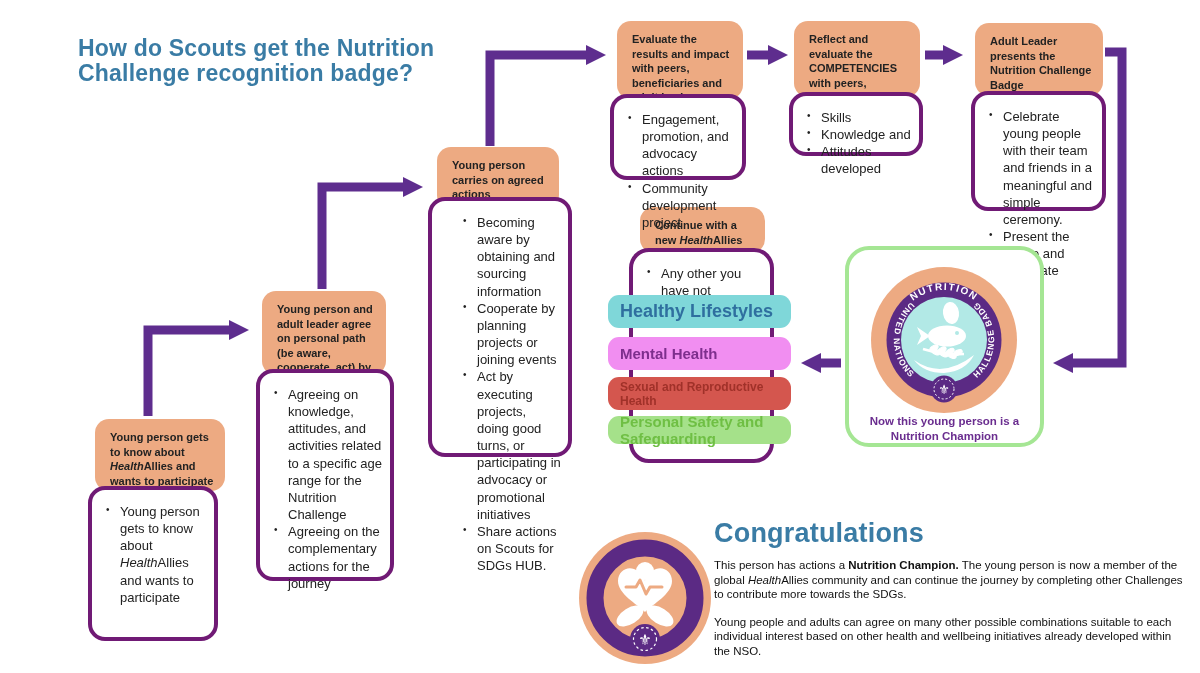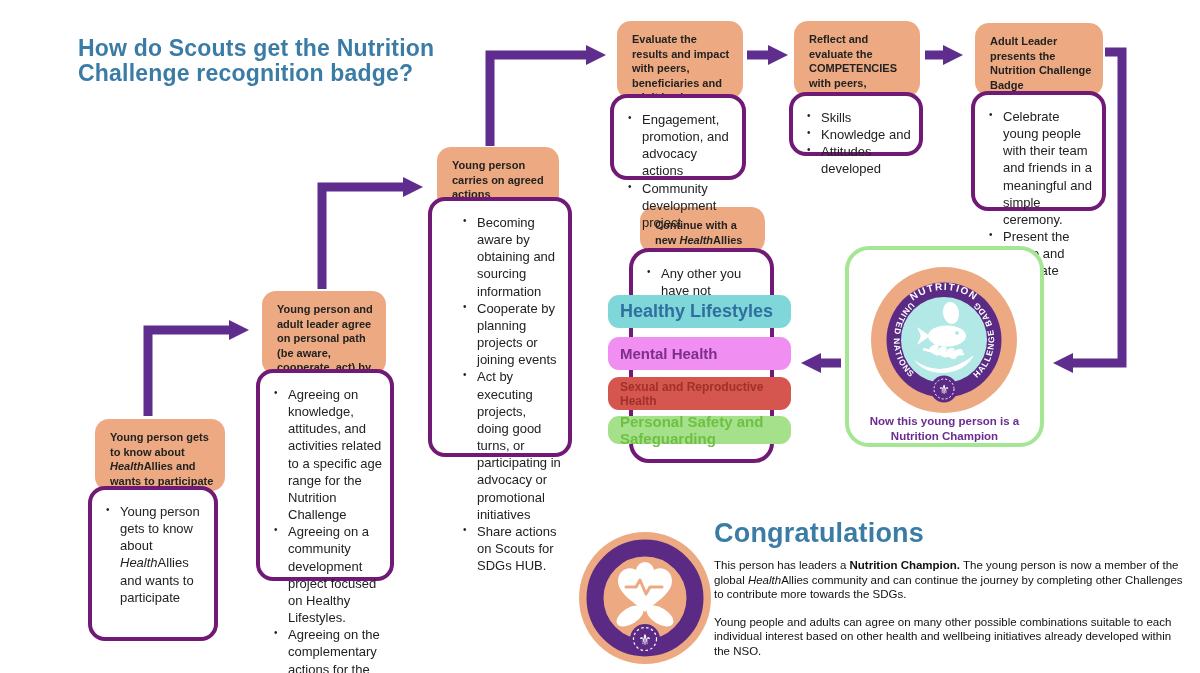--- a/index.html
+++ b/index.html
@@ -65,21 +65,20 @@
 <div class="step-body" style="left:88px;top:486px;width:130px;height:155px;">
   <ul class="bullets">
       <li><span>Young person gets to know about </span><span style="font-style: italic;">Health</span><span>Allies and wants to participate</span></li>
     </ul>
 </div>
 
 <div class="step-header" style="left:262px;top:291px;width:124px;height:84px;">Young person and adult leader agree on personal path (be aware, cooperate, act) by</div>
 <div class="step-body" style="left:256px;top:369px;width:138px;height:212px;">
   <ul class="bullets">
       <li>Agreeing on knowledge, attitudes, and activities related to a specific age range for the Nutrition Challenge</li>
-      <li>Agreeing on a community development project focused on Healthy Lifestyles.</li>
       <li>Agreeing on the complementary actions for the journey</li>
     </ul>
 </div>
 
 <div class="step-header" style="left:437px;top:147px;width:122px;height:62px;">Young person carries on agreed actions</div>
 <div class="step-body" style="left:428px;top:197px;width:144px;height:260px;padding-left:24px;">
   <ul class="bullets">
       <li>Becoming aware by obtaining and sourcing information</li>
       <li>Cooperate by planning projects or joining events</li>
       <li>Act by executing projects, doing good turns, or participating in advocacy or promotional initiatives</li>
@@ -186,21 +185,21 @@
     <ellipse cx="15" cy="18" rx="15" ry="8" transform="rotate(32 15 18)"></ellipse>
   </g>
   <g>
     <circle cx="0" cy="41" r="15" fill="#5b2a84"></circle>
     <circle cx="0" cy="41" r="11.5" fill="none" stroke="#ffffff" stroke-width="1.2" stroke-dasharray="2.5 2.5"></circle>
     <text x="0" y="46.5" text-anchor="middle" font-size="15" fill="#ffffff">⚜</text>
   </g>
 </svg>
 <div class="congrats-heading">Congratulations</div>
 <div class="congrats-text">
-  <p><span>This person has leaders a </span><span style="font-weight: bold; margin-top: 9px;">Nutrition Champion.</span><span>  The young person is now a member of the global </span><span style="font-style: italic;">Health</span><span>Allies community and can continue the journey by completing other Challenges to contribute more towards the SDGs.</span></p>
+  <p><span>This person has actions a </span><span style="font-weight: bold; margin-top: 9px;">Nutrition Champion.</span><span>  The young person is now a member of the global </span><span style="font-style: italic;">Health</span><span>Allies community and can continue the journey by completing other Challenges to contribute more towards the SDGs.</span></p>
   <p>Young people and adults can agree on many other possible combinations suitable to each individual interest based on other health and wellbeing  initiatives already developed within the NSO.</p>
 </div>
 
 <svg class="overlay" width="1200" height="673" viewBox="0 0 1200 673">
   <defs>
     <marker id="ah" viewBox="0 0 10 10" refX="0.5" refY="5" markerUnits="userSpaceOnUse" markerWidth="20" markerHeight="24" orient="auto">
       <path d="M 0 0 L 10 5 L 0 10 Z" fill="#5e2d8e"></path>
     </marker>
   </defs>
   <g fill="none" stroke="#5e2d8e" stroke-width="9">

